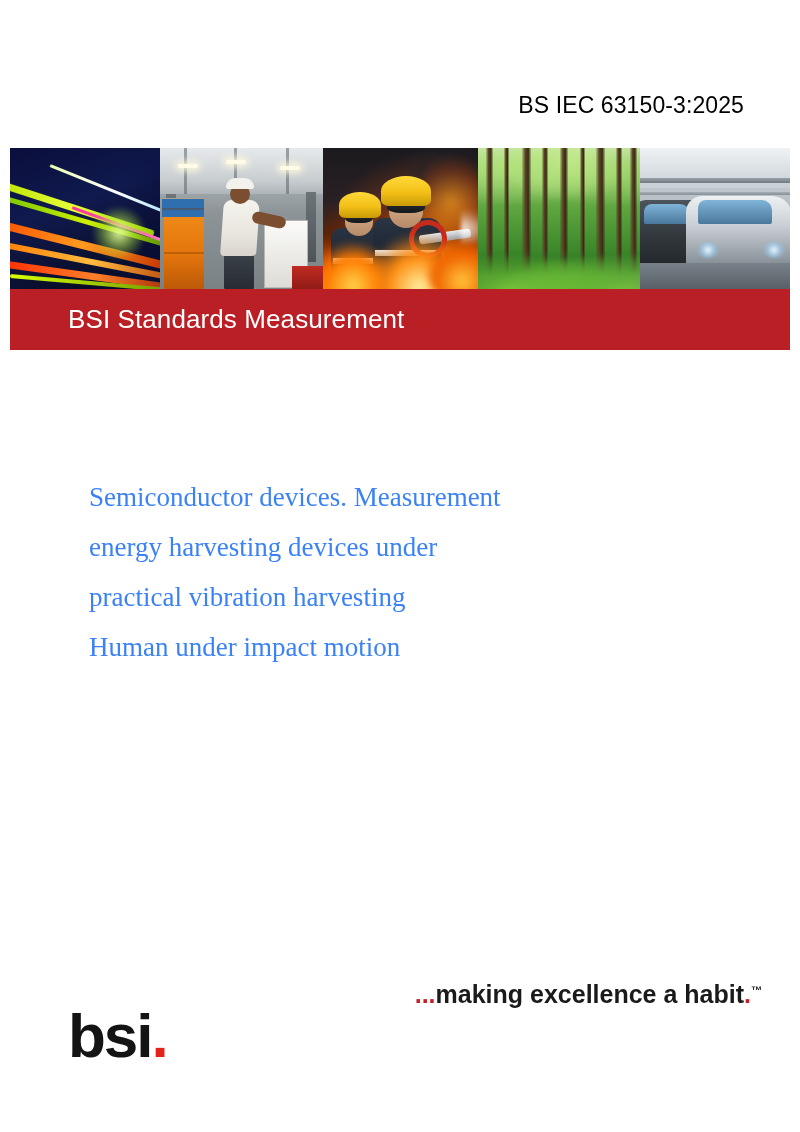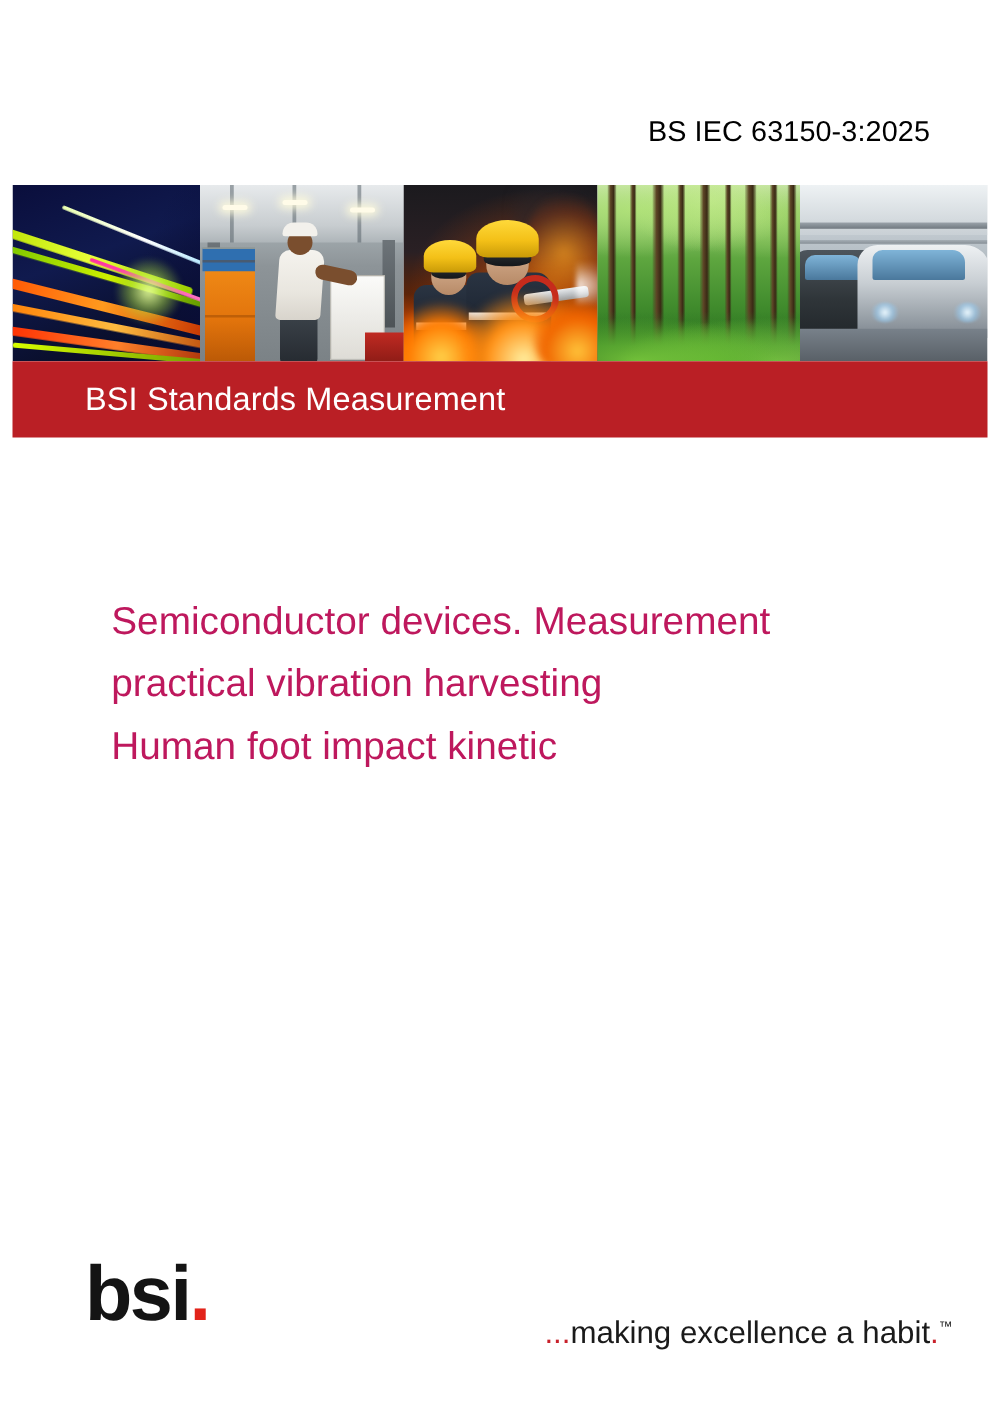--- a/index.html
+++ b/index.html
@@ -281,47 +281,49 @@
   }
 
   
   .title-block {
     position: absolute;
     left: 89px;
     top: 472px;
     width: 620px;
   }
   .title-line {
-    font-size: 31px;
+    font-size: 27px;
     line-height: 50px;
-    color: #be185d;
+    color: #3b82f6;
     white-space: nowrap;
+    font-family: Liberation Serif, serif;
   }
 
   
   .logo {
     position: absolute;
     left: 68px;
     top: 1005px;
     font-size: 62px;
     font-weight: bold;
     color: #141414;
     letter-spacing: -2px;
     line-height: 1;
     white-space: nowrap;
   }
   .logo .dot { color: #e2231a; }
 
   .tagline {
     position: absolute;
     right: 38px;
-    top: 1052px;
+    top: 980px;
     font-size: 25px;
     color: #1a1a1a;
     white-space: nowrap;
+    font-weight: bold;
   }
   .tagline .ellipsis { color: #c8202a; }
   .tagline .dot { color: #c8202a; }
   .tagline .tm {
     font-size: 11px;
     vertical-align: super;
     color: #1a1a1a;
   }
 </style>
 </head>
@@ -420,19 +422,20 @@
     <div class="auto-floor"></div>
   </div>
 </div>
 
 <div class="red-band">
   <div class="red-band-text">BSI Standards Measurement</div>
 </div>
 
 <div class="title-block">
   <div class="title-line">Semiconductor devices. Measurement</div>
+  <div class="title-line">energy harvesting devices under</div>
   <div class="title-line">practical vibration harvesting</div>
-  <div class="title-line">Human foot impact kinetic</div>
+  <div class="title-line">Human under impact motion</div>
 </div>
 
 <div class="logo"><span>bsi</span><span class="dot">.</span></div>
 
 <div class="tagline"><span class="ellipsis">...</span><span>making excellence a habit</span><span class="dot">.</span><span class="tm">™</span></div>
 
 </body></html>

